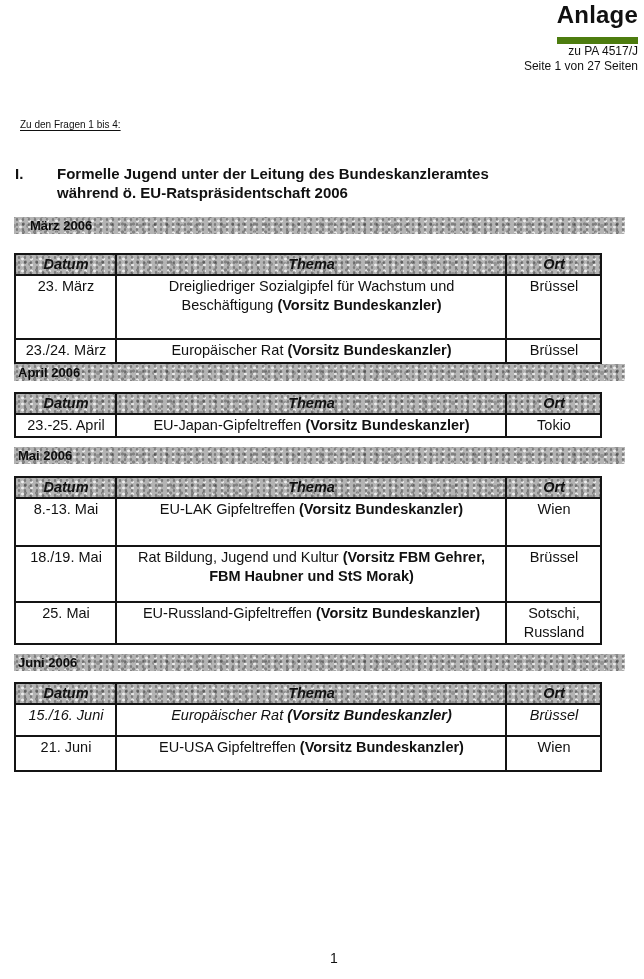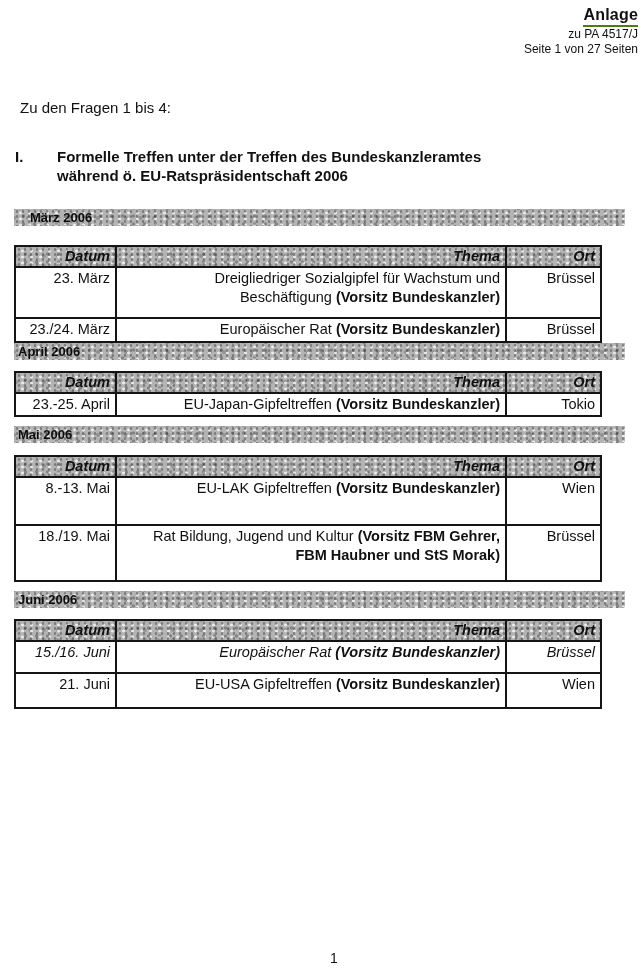--- a/index.html
+++ b/index.html
@@ -10,31 +10,32 @@
     color:#111111;
     position:relative;
     overflow:hidden;
   }
   .page{position:relative;width:644px;height:979px;}
 
   
   .doc-header{padding:4px 6px 0 0;text-align:right;}
   .doc-title{
     display:inline-block;
-    font-size:16px;font-weight:700;
-    border-bottom:2px solid #4d7c0f;
-    padding-bottom:0px;line-height:21px;
+    font-size:24px;font-weight:700;
+    border-bottom:7px solid #4d7c0f;
+    padding-bottom:12px;line-height:21px;
     letter-spacing:.2px;
   }
   .doc-sub{font-size:12px;line-height:15px;}
 
   
   .intro{
     margin:42px 0 0 20px;
-    font-size:15px;line-height:18px;
+    font-size:10px;line-height:18px;
+    text-decoration:underline;
     text-underline-offset:2px;
   }
   .section-heading{
     margin:31px 0 0 15px;
     display:flex;
     font-size:15px;font-weight:700;line-height:18.5px;
   }
   .section-numeral{width:42px;flex:0 0 42px;}
 
   
@@ -52,21 +53,21 @@
   
   .month-banner{
     margin-left:14px;
     width:611px;height:17px;
     line-height:17px;
     font-size:13px;font-weight:700;
     padding-left:4px;
     box-sizing:border-box;
     color:#0d0d0d;
   }
-  .mb1{margin-top:24px;padding-left:16px;}
+  .mb1{margin-top:15px;padding-left:16px;}
   .mb2{}
   .mb3{margin-top:9px;}
   .mb4{margin-top:9px;}
 
   
   table.meeting-table{
     margin-left:14px;
     border-collapse:collapse;
     table-layout:fixed;
     width:586px;
@@ -75,33 +76,33 @@
   .mt1{margin-top:19px;}
   .mt2{margin-top:11px;}
   .mt3{margin-top:12px;}
   .mt4{margin-top:11px;}
   .meeting-table col.c-datum{width:101px;}
   .meeting-table col.c-thema{width:390px;}
   .meeting-table col.c-ort{width:95px;}
   .meeting-table th,.meeting-table td{
     border:2px solid #141414;
     padding:1px 5px 1px 6px;
-    text-align:right;
+    text-align:center;
     vertical-align:top;
     line-height:19px;
     overflow:hidden;
   }
   .meeting-table th{
     font-weight:700;font-style:italic;
     height:18px;
     vertical-align:middle;
     padding-top:0;padding-bottom:0;
   }
   .meeting-table td b{font-weight:700;}
-  tr.rh52{height:51px;}
+  tr.rh52{height:64px;}
   tr.rh24{height:24px;}
   tr.rh22{height:22px;}
   tr.rh33{height:48px;}
   tr.rh50{height:56px;}
   tr.rh39{height:39px;}
   tr.rh32{height:32px;font-style:italic;}
   tr.rh35{height:35px;}
 
   
   .page-number{
@@ -119,21 +120,21 @@
     <div><span class="doc-title">Anlage</span></div>
     <div class="doc-sub">zu PA 4517/J</div>
     <div class="doc-sub">Seite 1 von 27 Seiten</div>
   </div>
 
   <div class="intro">Zu den Fragen 1 bis 4:</div>
 
   <div class="section-heading">
     <span class="section-numeral">I.</span>
     <span>
-      <span>Formelle Treffen unter der Treffen des Bundeskanzleramtes</span><br>
+      <span>Formelle Jugend unter der Leitung des Bundeskanzleramtes</span><br>
       <span>während ö. EU-Ratspräsidentschaft 2006</span>
     </span>
   </div>
 
   <div class="month-banner speckle mb1">
     <span>März 2006</span>
   </div>
   <table class="meeting-table mt1">
     <colgroup>
         <col class="c-datum">
@@ -206,20 +207,25 @@
       <tr class="rh33">
         <td>8.-13. Mai</td>
         <td><span>EU-LAK Gipfeltreffen </span><b>(Vorsitz Bundeskanzler)</b></td>
         <td>Wien</td>
       </tr>
       <tr class="rh50">
         <td>18./19. Mai</td>
         <td><span>Rat Bildung, Jugend und Kultur </span><b>(Vorsitz FBM Gehrer, FBM Haubner und StS Morak)</b></td>
         <td>Brüssel</td>
       </tr>
+      <tr class="rh39">
+        <td>25. Mai</td>
+        <td><span>EU-Russland-Gipfeltreffen </span><b>(Vorsitz Bundeskanzler)</b></td>
+        <td>Sotschi, Russland</td>
+      </tr>
     </tbody>
   </table>
 
   <div class="month-banner speckle mb4">
     <span>Juni 2006</span>
   </div>
   <table class="meeting-table mt4">
     <colgroup>
         <col class="c-datum">
         <col class="c-thema">

